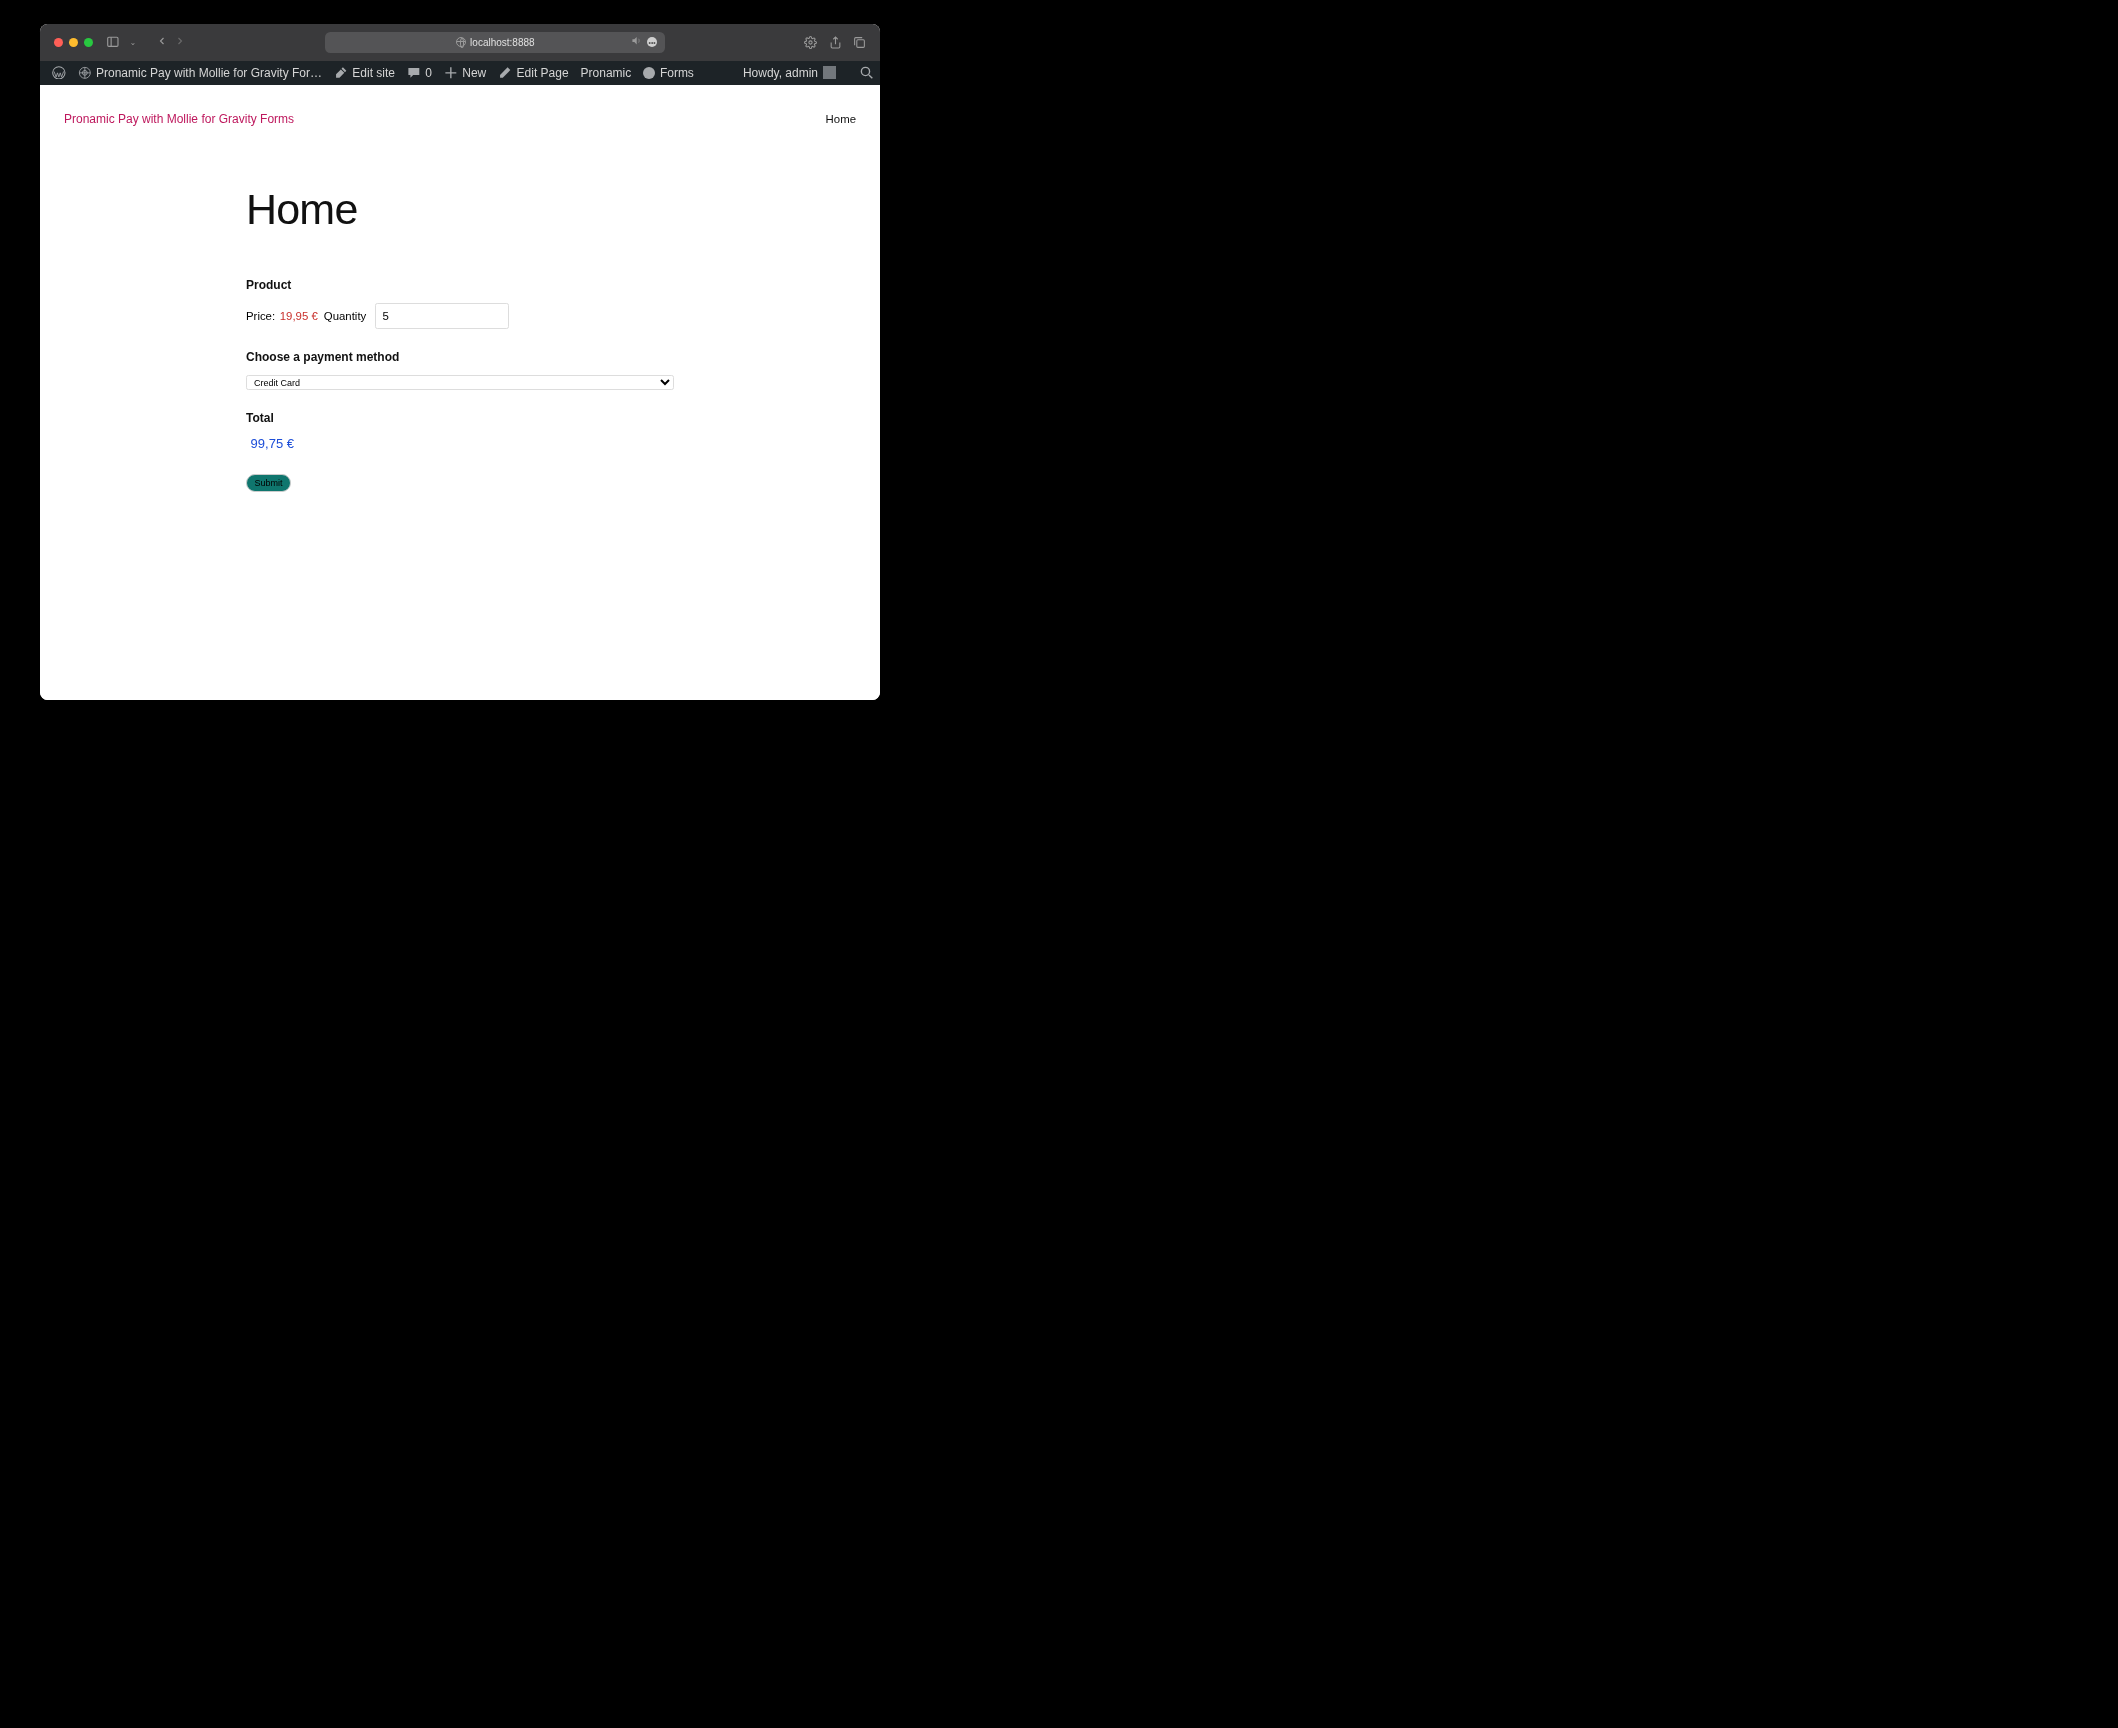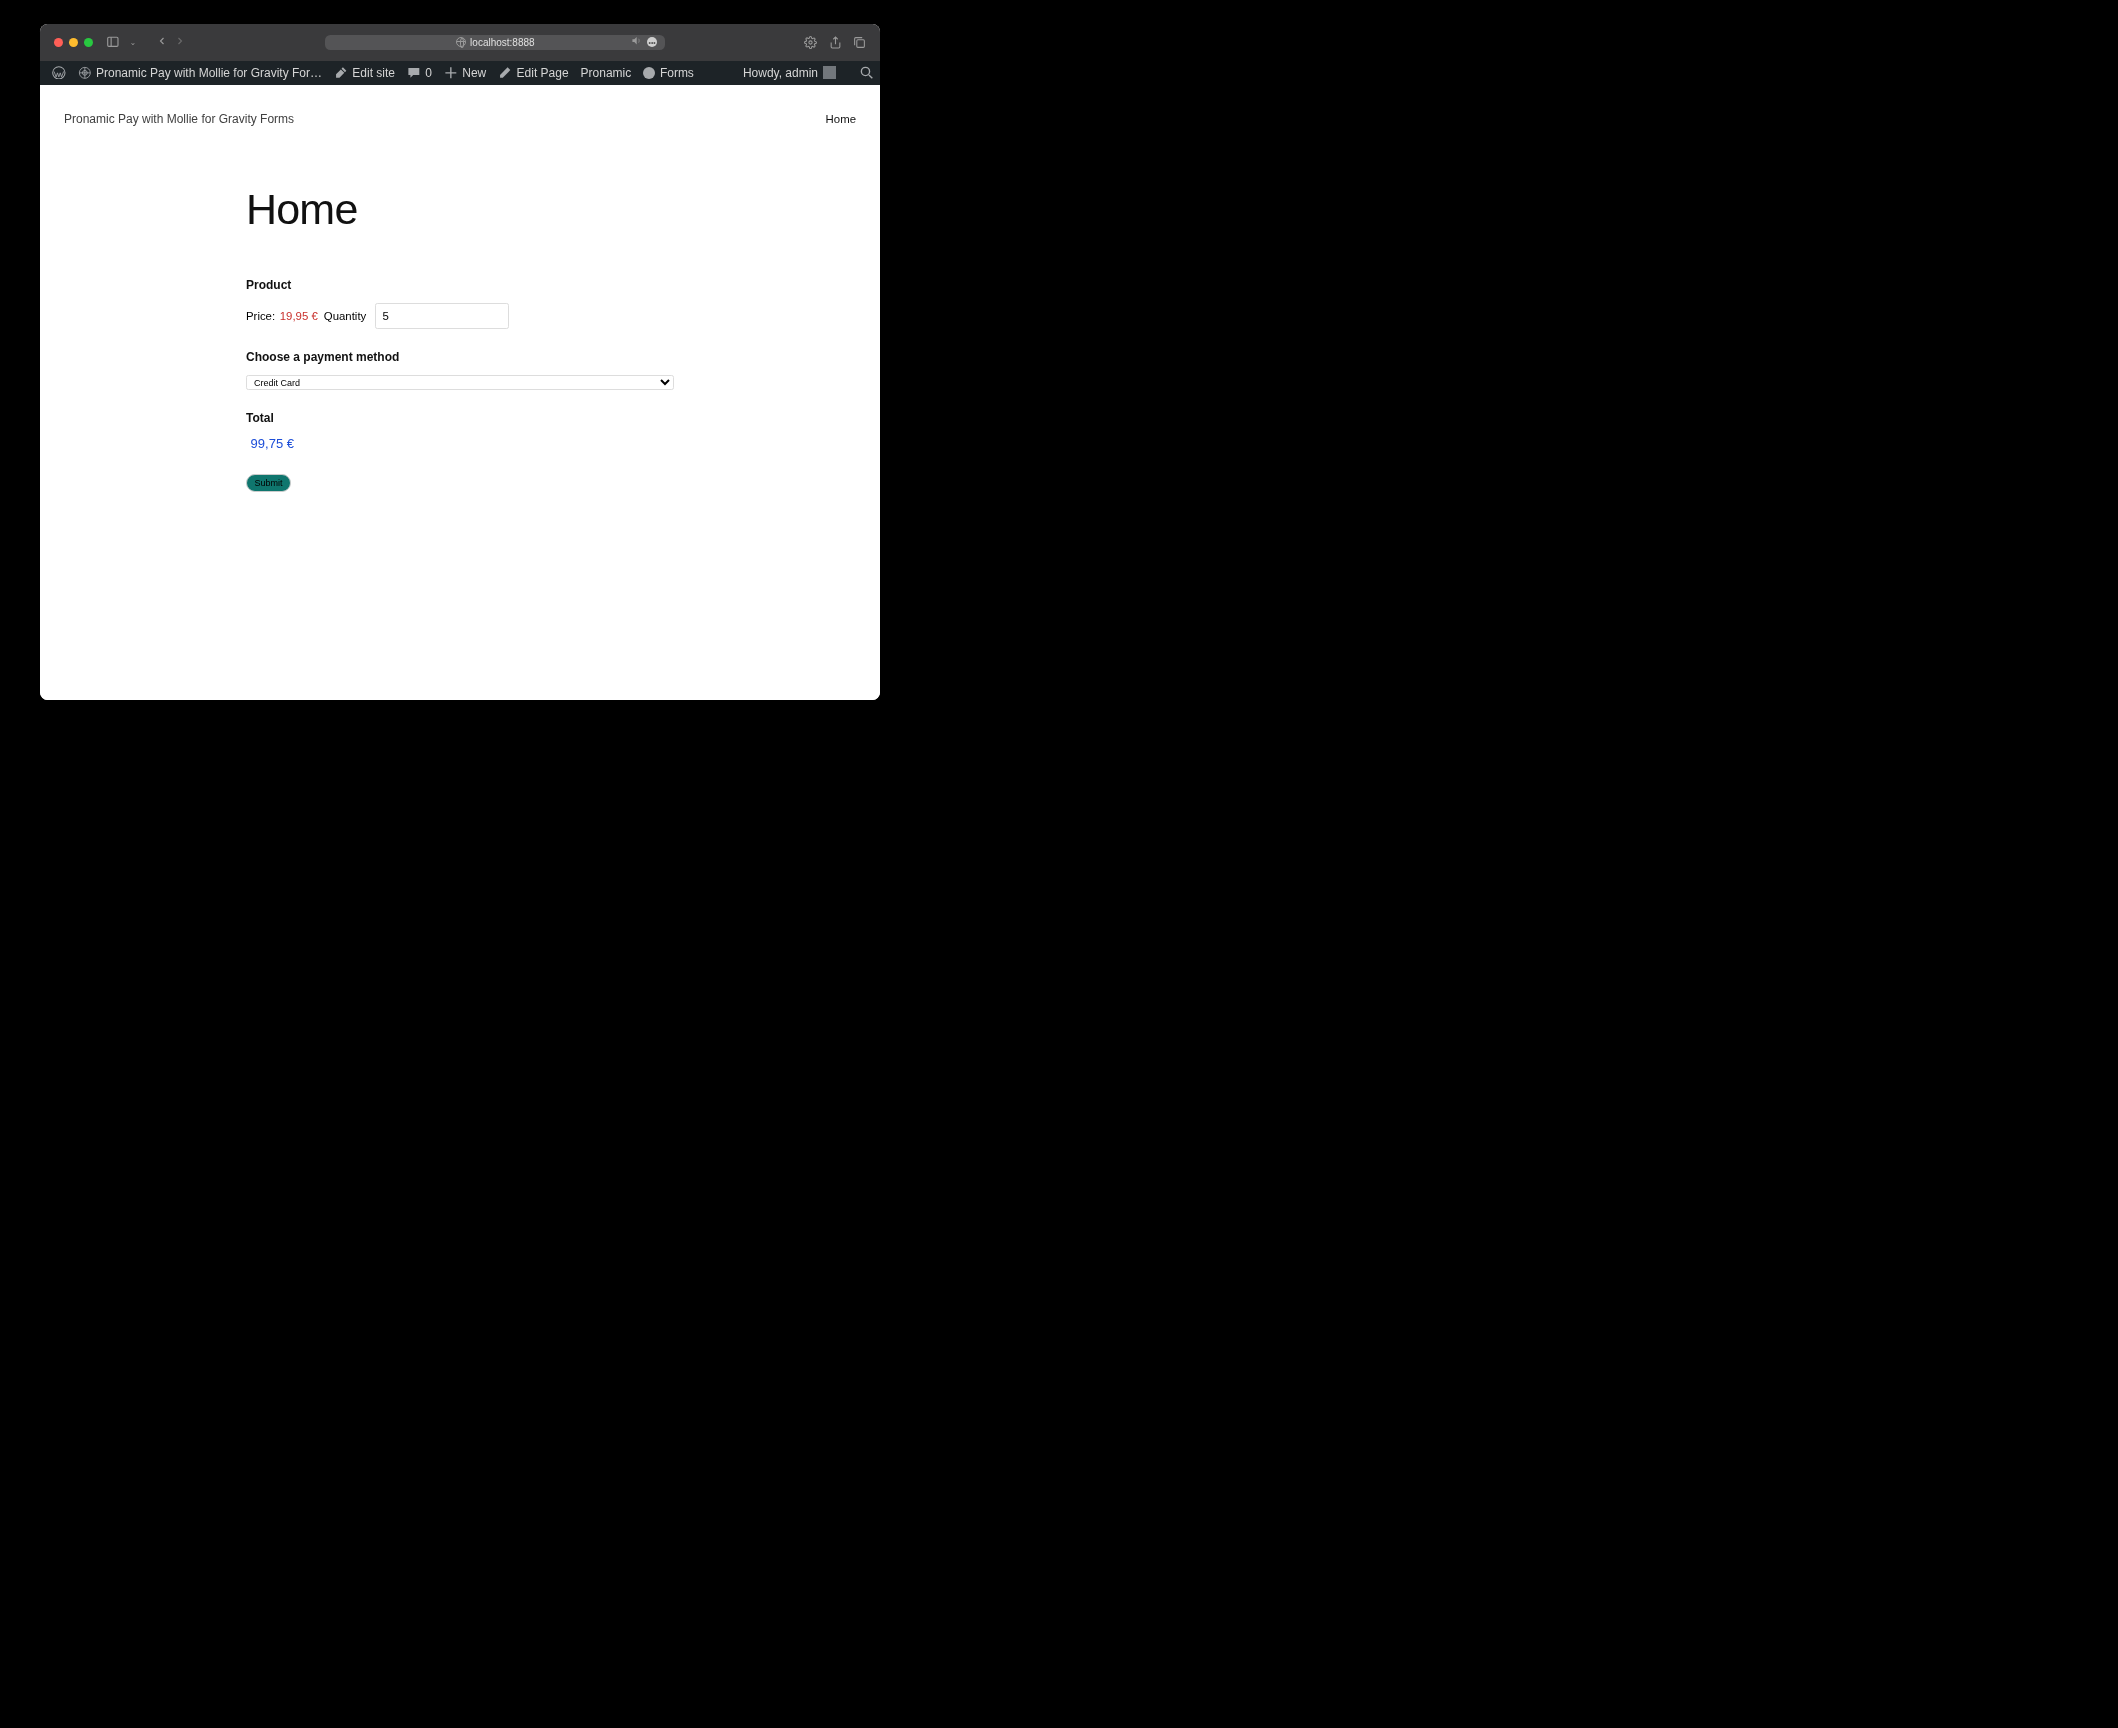--- a/index.html
+++ b/index.html
@@ -35,21 +35,21 @@
     .tl.yellow { background: #febc2e; }
     .tl.green { background: #28c840; }
     .chrome-icon {
       width: 13.7px; height: 13.7px; display: inline-flex; align-items: center; justify-content: center;
       color: #b5b5b5;
     }
     .chrome-btn-group { display: flex; align-items: center; gap: 6px; }
     .chevron { color: #888; font-size: 13.7px; }
     .url-bar {
       flex: 0 0 340px;
-      height: 15px;
+      height: 21px;
       background: #545456;
       border-radius: 5.3px;
       margin: 0 auto;
       display: flex;
       align-items: center;
       justify-content: center;
       gap: 4.6px;
       color: #e0e0e0;
       font-size: 10px;
       position: relative;
@@ -79,21 +79,21 @@
     .wp-right { margin-left: auto; display: flex; align-items: center; gap: 21px; }
     .avatar-sq { width: 13.7px; height: 13.7px; background: #72777c; display: inline-block; }
     .wp-search { width: 13.7px; height: 13.7px; color: #a7aaad; }
     .page-content { background: #fff; height: calc(100% - 61px); }
     .site-header {
       display: flex;
       align-items: center;
       justify-content: space-between;
       padding: 27px 24px 13.7px 24px;
     }
-    .site-title { font-size: 12px; font-weight: 500; color: #404040; }
+    .site-title { font-size: 12px; font-weight: 500; color: #be185d; }
     .nav-home { font-size: 11.4px; color: #111; }
     .entry {
       max-width: 428px;
       margin: 46px auto 0;
     }
     .entry h1 { font-size: 43px; font-weight: 500; letter-spacing: -0.8px; color: #111; margin-bottom: 44px; }
     .field-label { font-weight: 700; font-size: 12px; margin-bottom: 10.7px; color: #111; }
     .price-row { display: flex; align-items: center; gap: 4.6px; font-size: 11.4px; margin-bottom: 21px; }
     .price-val { color: #c9302c; }
     .qty-label { margin-left: 1.5px; }

